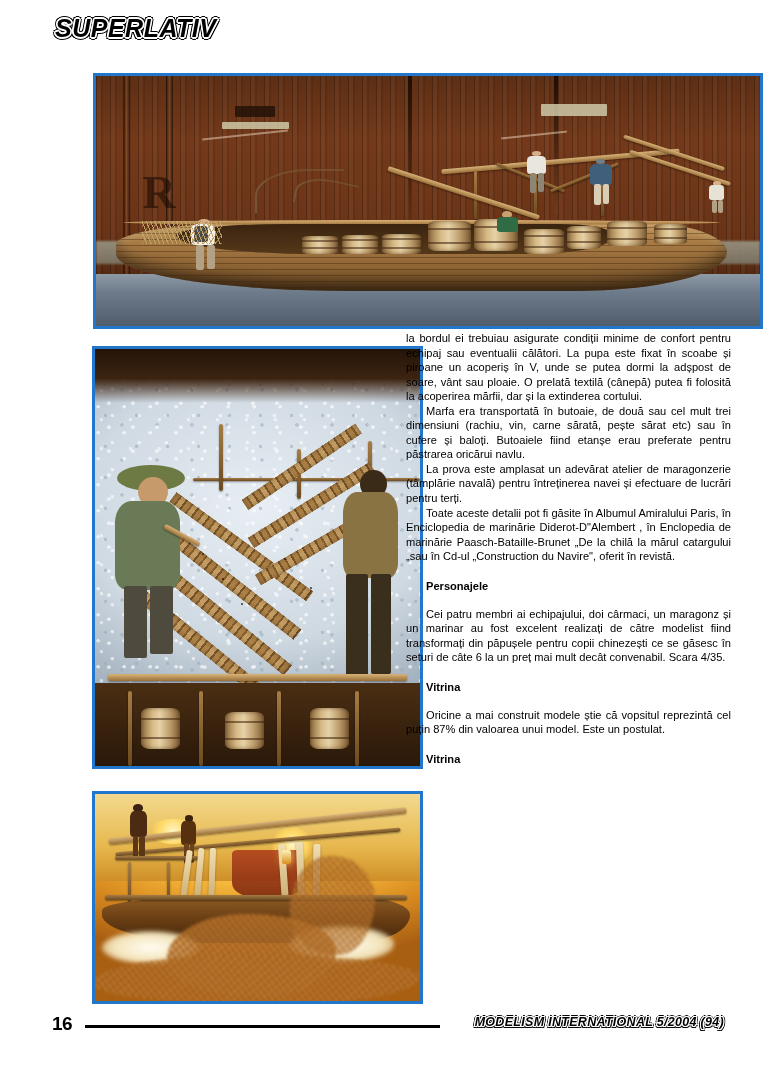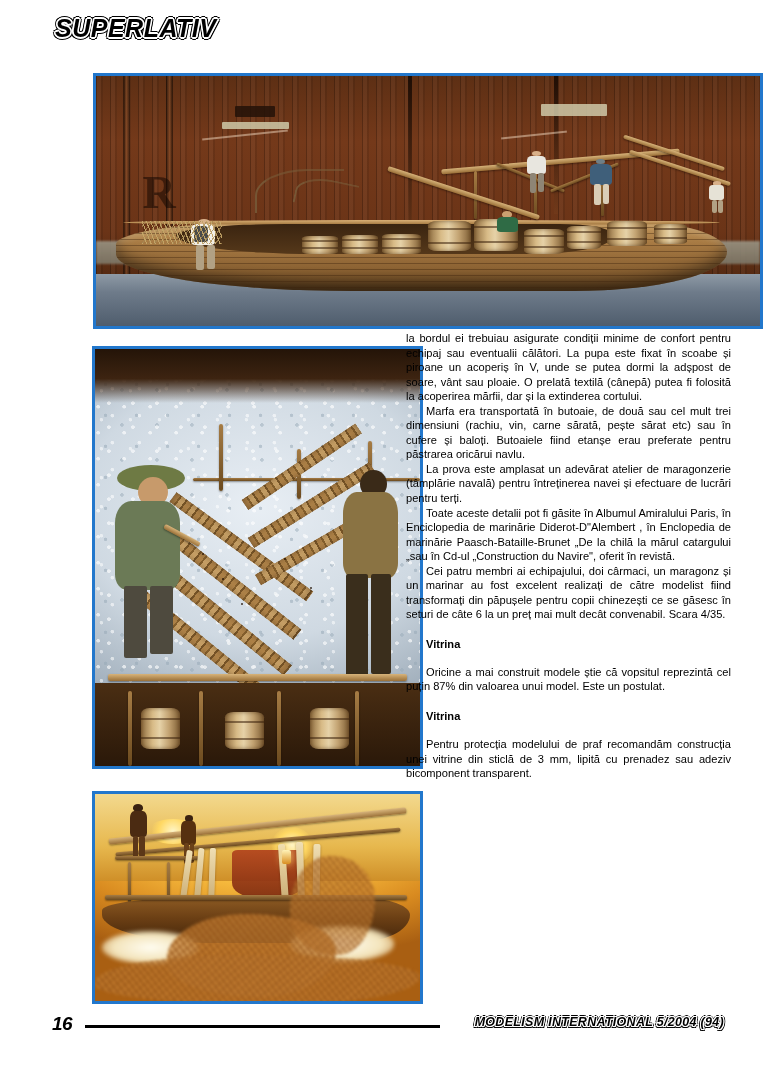--- a/index.html
+++ b/index.html
@@ -314,21 +314,20 @@
     font-size: 11.1px;
     font-weight: bold;
     line-height: 14px;
   }
   .pageno {
     position: absolute;
     left: 52px;
     top: 1013px;
     font-size: 19px;
     font-weight: bold;
-    font-style: italic;
     letter-spacing: -0.5px;
   }
   .footrule {
     position: absolute;
     left: 85px;
     top: 1025px;
     width: 355px;
     height: 2.5px;
     background: #000000;
   }
@@ -547,24 +546,24 @@
     <div class="bot-rope" style="left:0%; top:78%; width:100%; height:24%; opacity:.85;"></div>
   </div>
 </figure>
 
 <div class="textcol">
   <p class="noindent">la bordul ei trebuiau asigurate condiții minime de confort pentru echipaj sau eventualii călători. La pupa este fixat în scoabe și piroane un acoperiș în V, unde se putea dormi la adșpost de soare, vânt sau ploaie. O prelată textilă (cânepă) putea fi folosită la acoperirea mărfii, dar și la extinderea cortului.</p>
   <p>Marfa era transportată în butoaie, de două sau cel mult trei dimensiuni (rachiu, vin, carne sărată, pește sărat etc) sau în cufere și baloți. Butoaiele fiind etanșe erau preferate pentru păstrarea oricărui navlu.</p>
   <p>La prova este amplasat un adevărat atelier de maragonzerie (tâmplărie navală) pentru întreținerea navei și efectuare de lucrări pentru terți.</p>
   <p>Toate aceste detalii pot fi găsite în Albumul Amiralului Paris, în Enciclopedia de marinărie Diderot-D"Alembert , în Enclopedia de marinărie Paasch-Bataille-Brunet „De la chilă la mărul catargului „sau în Cd-ul „Construction du Navire", oferit în revistă.</p>
 
+  <h3>Personajele</h3>
   <p>Cei patru membri ai echipajului, doi cârmaci, un maragonz și un marinar au fost excelent realizați de către modelist fiind transformați din păpușele pentru copii chinezești ce se găsesc în seturi de câte 6 la un preț mai mult decât convenabil. Scara 4/35.</p>
 
   <h3>Vitrina</h3>
   <p>Oricine a mai construit modele știe că vopsitul reprezintă cel puțin 87% din valoarea unui model. Este un postulat.</p>
 
   <h3>Vitrina</h3>
-  <p>Pentru protecția modelului de praf recomandăm construcția unei vitrine din sticlă de 3 mm, lipită cu prenadez sau adeziv bicomponent transparent.</p>
 </div>
 
 <div class="pageno">16</div>
 <div class="footrule"></div>
 <div class="footcredit">MODELISM INTERNATIONAL 5/2004 (94)</div>
 
 </body></html>

